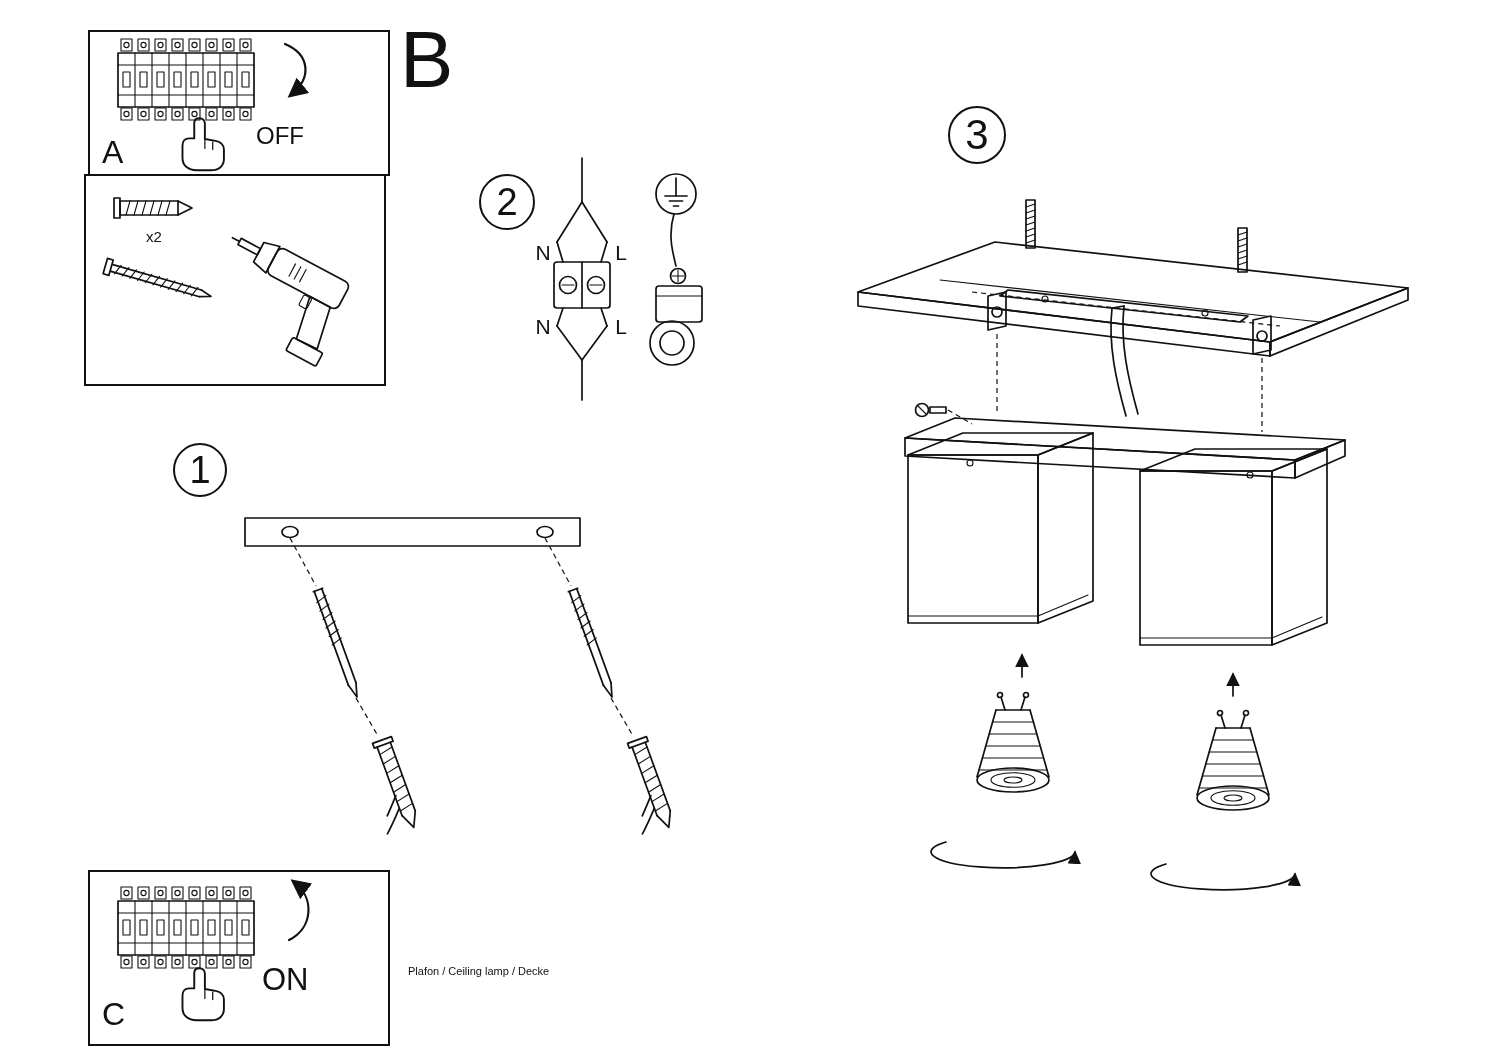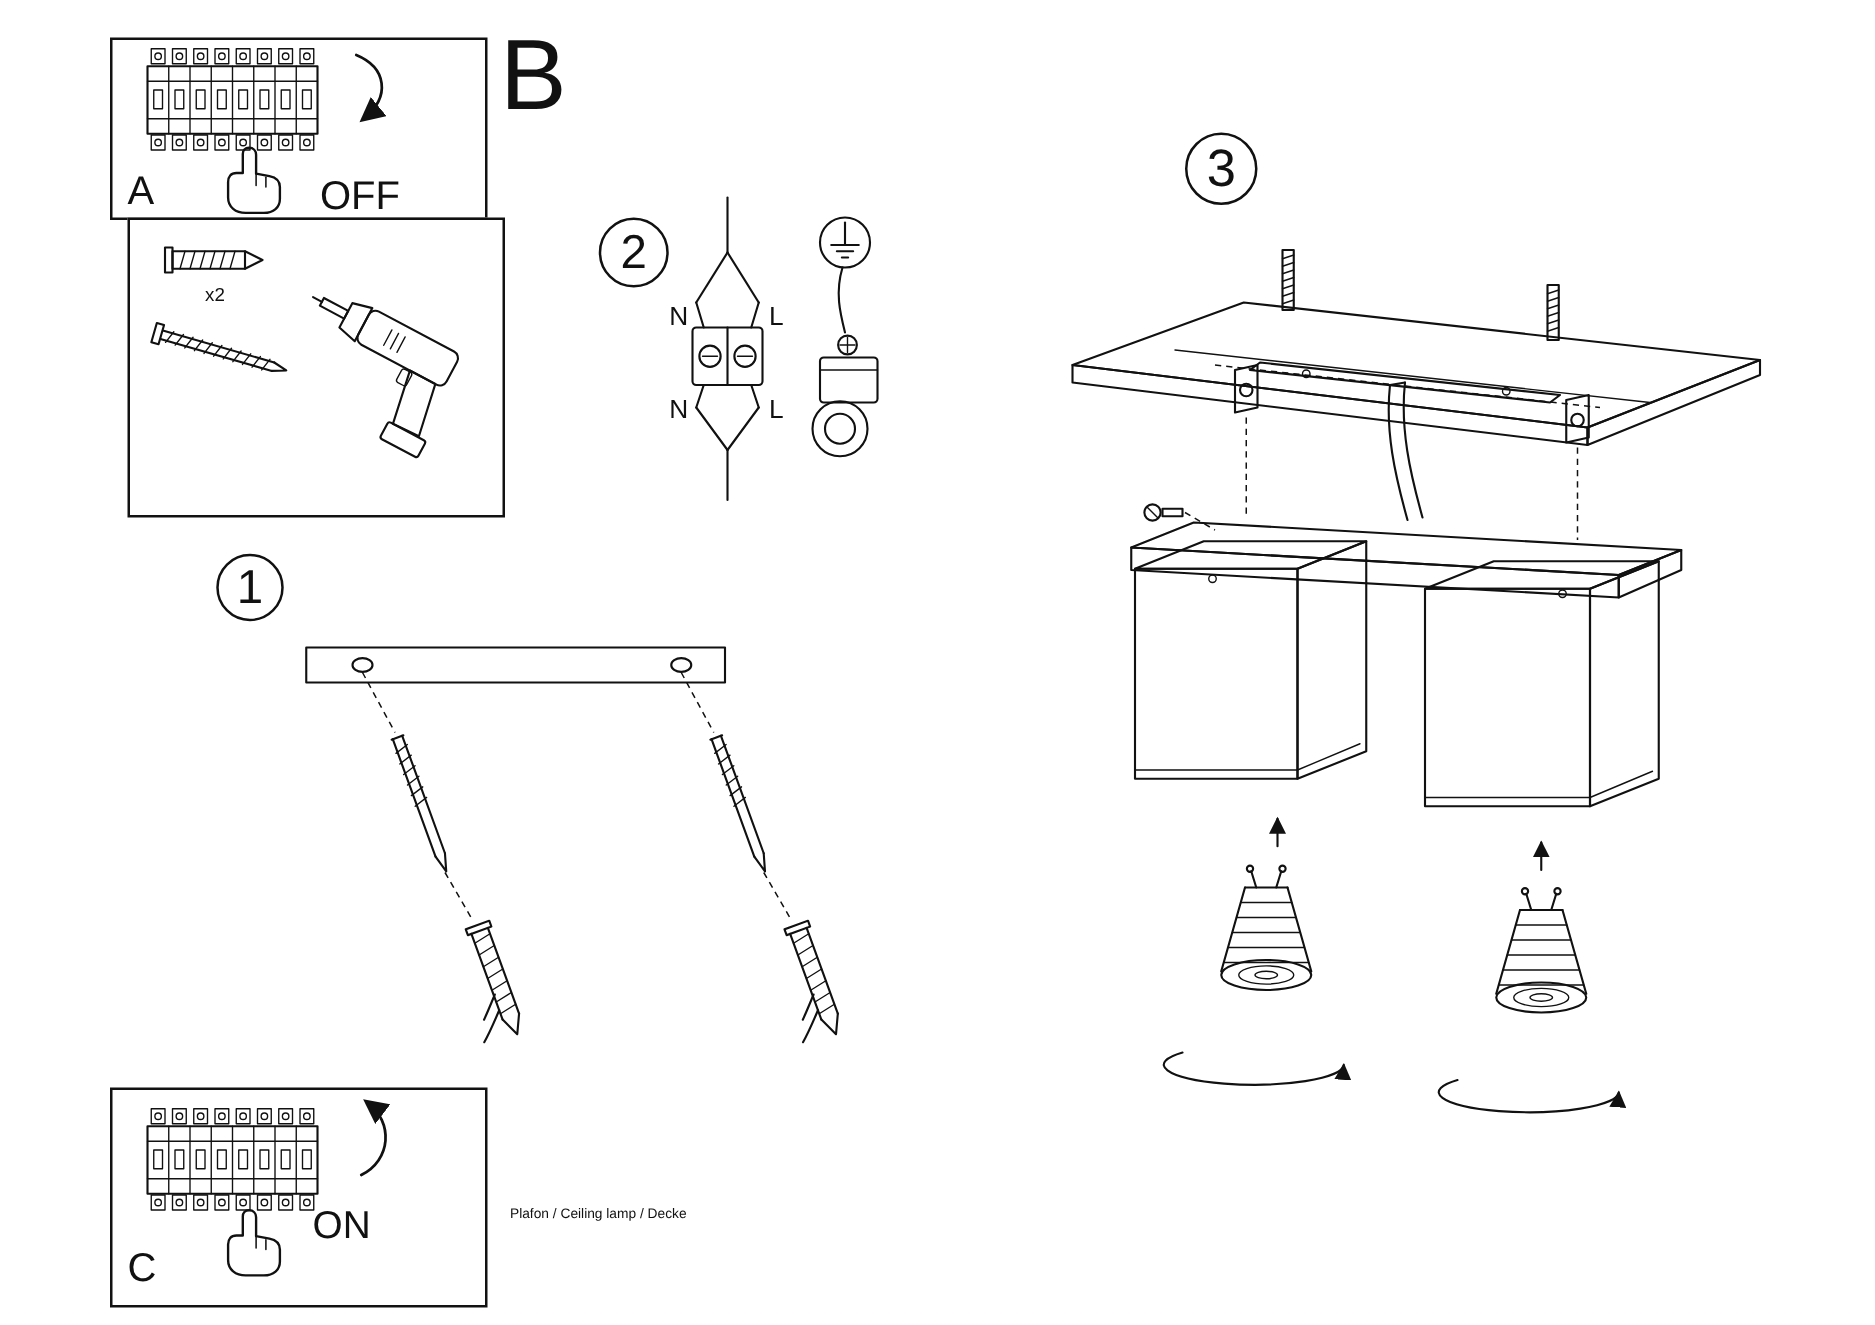--- a/index.html
+++ b/index.html
@@ -119,24 +119,24 @@
       <defs>
         <marker id="ahA" markerWidth="10" markerHeight="9" refX="7" refY="4.5" orient="auto">
           <path d="M0,0 L9,4.5 L0,9 Z" fill="#111"></path>
         </marker>
       </defs>
       <use href="#sym-breaker" x="26" y="4"></use>
       <use href="#sym-hand" transform="translate(88,84) scale(1.12)"></use>
       <path class="ln2" d="M195,12 C219,22 223,45 201,63" marker-end="url(#ahA)"></path>
     </svg>
     <div class="txt" style="left:12px;top:102px;font-size:32px">A</div>
-    <div class="txt" style="left:166px;top:106px;font-size:32px">OFF</div>
-  </div>
-
-  <div class="panel" style="left:102px;top:174px;width:302px;height:240px">
+    <div class="txt" style="left:166px;top:90px;font-size:24px">OFF</div>
+  </div>
+
+  <div class="panel" style="left:84px;top:174px;width:302px;height:212px">
     <svg width="298" height="208" viewBox="0 0 298 208">
       <g transform="translate(34,24)">
         <rect class="ln" x="0" y="1" width="58" height="14"></rect>
         <path class="ln" d="M58,1 L72,8 L58,15"></path>
         <rect class="ln" x="-6" y="-2" width="6" height="20"></rect>
         <line class="thin" x1="10" y1="1" x2="6" y2="15"></line>
         <line class="thin" x1="18" y1="1" x2="14" y2="15"></line>
         <line class="thin" x1="26" y1="1" x2="22" y2="15"></line>
         <line class="thin" x1="34" y1="1" x2="30" y2="15"></line>
         <line class="thin" x1="42" y1="1" x2="38" y2="15"></line>
@@ -179,21 +179,21 @@
       <defs>
         <marker id="ahC" markerWidth="10" markerHeight="9" refX="7" refY="4.5" orient="auto">
           <path d="M0,0 L9,4.5 L0,9 Z" fill="#111"></path>
         </marker>
       </defs>
       <use href="#sym-breaker" x="26" y="12"></use>
       <use href="#sym-hand" transform="translate(88,94) scale(1.12)"></use>
       <path class="ln2" d="M199,68 C223,56 225,26 204,10" marker-end="url(#ahC)"></path>
     </svg>
     <div class="txt" style="left:12px;top:124px;font-size:32px">C</div>
-    <div class="txt" style="left:160px;top:90px;font-size:31px">ON</div>
+    <div class="txt" style="left:172px;top:90px;font-size:31px">ON</div>
   </div>
 
   <div class="txt" style="left:400px;top:20px;font-size:80px;line-height:1">B</div>
 
   <div class="step-circle" style="left:173px;top:443px;width:54px;height:54px;font-size:38px">
     <span>1</span>
   </div>
   <div class="step-circle" style="left:479px;top:174px;width:56px;height:56px;font-size:38px">
     <span>2</span>
   </div>

